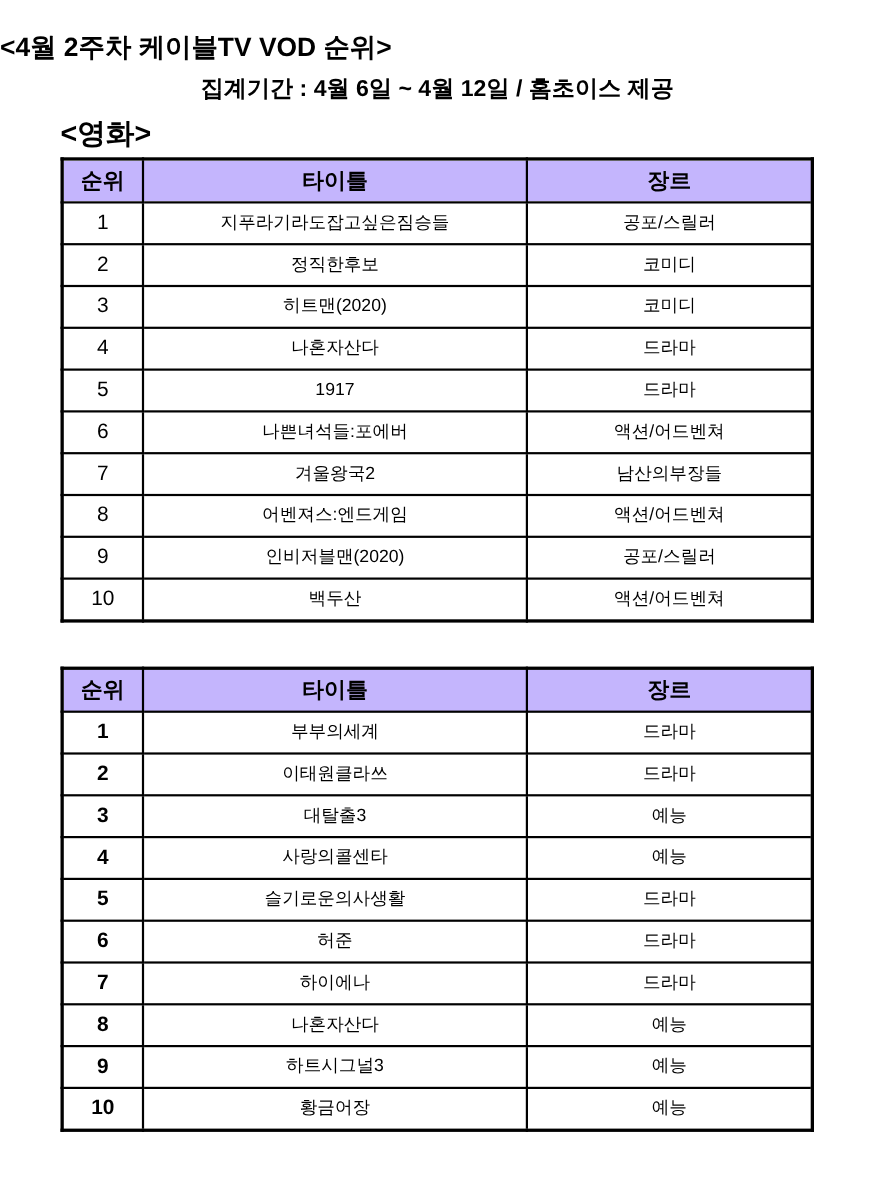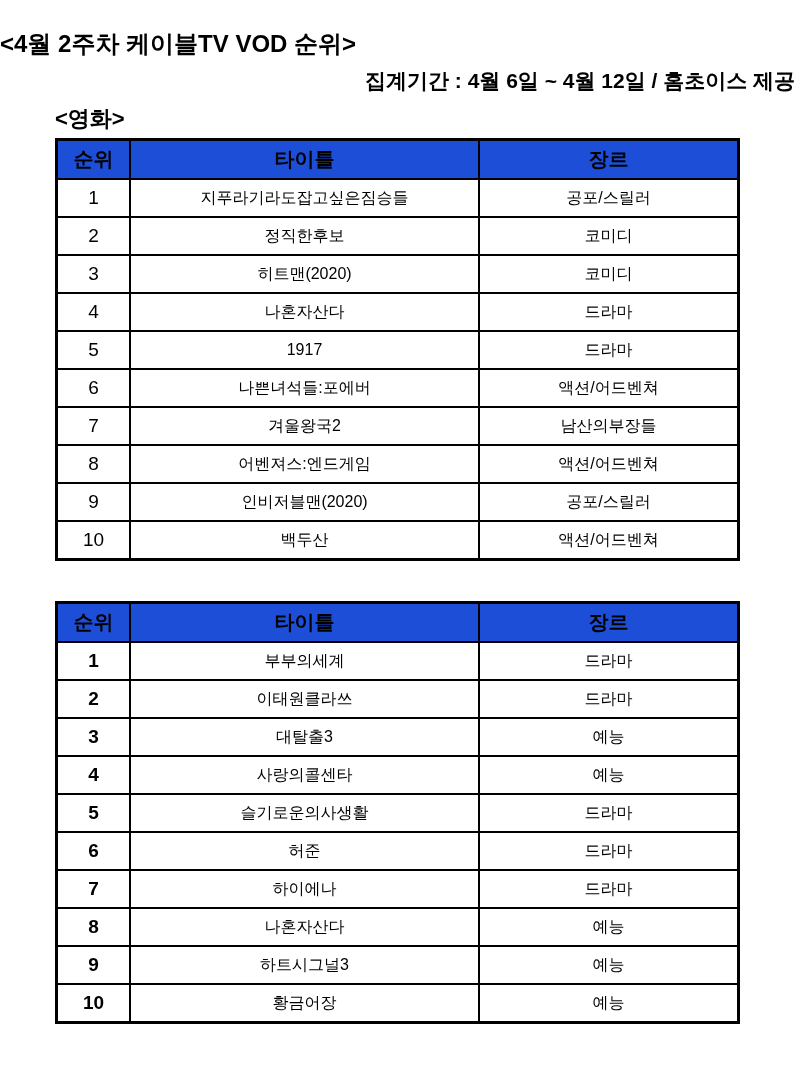--- a/index.html
+++ b/index.html
@@ -16,31 +16,31 @@
 
   .title {
     font-size: 24px;
     font-weight: bold;
     text-align: left;
     line-height: 1.2;
   }
   .subtitle {
     font-size: 21px;
     font-weight: bold;
-    text-align: right;
+    text-align: center;
     margin-top: 9px;
     line-height: 1.2;
   }
 
   .section { margin: 0 55px; }
   .section-movies { margin-top: 14px; }
   .section-broadcast { margin-top: 40px; }
 
   .section-label {
-    font-size: 22px;
+    font-size: 26px;
     font-weight: bold;
     margin-bottom: 7px;
     line-height: 1.1;
   }
 
   table.rank-table {
     width: 685px;
     border-collapse: collapse;
     border: 3px solid #000000;
     table-layout: fixed;
@@ -51,21 +51,21 @@
     text-align: center;
     vertical-align: middle;
     padding: 0;
     overflow: hidden;
     white-space: nowrap;
   }
   table.rank-table th {
     height: 37px;
     font-size: 20px;
     font-weight: bold;
-    background: #1d4ed8;
+    background: #c4b5fd;
   }
   table.rank-table td {
     height: 36px;
     font-size: 16px;
     font-weight: normal;
   }
   table.rank-table th:nth-child(1),
   table.rank-table td:nth-child(1) { width: 71px; }
   table.rank-table th:nth-child(2),
   table.rank-table td:nth-child(2) { width: 347px; }

